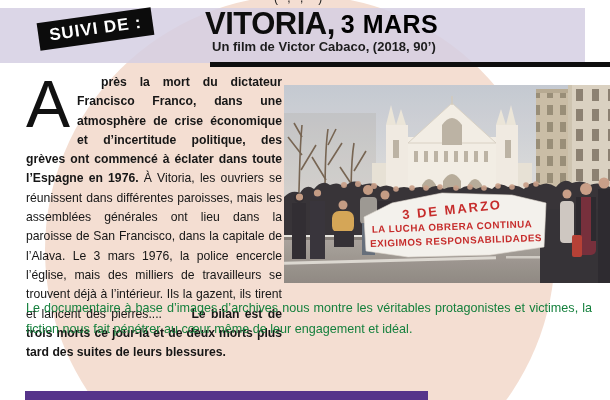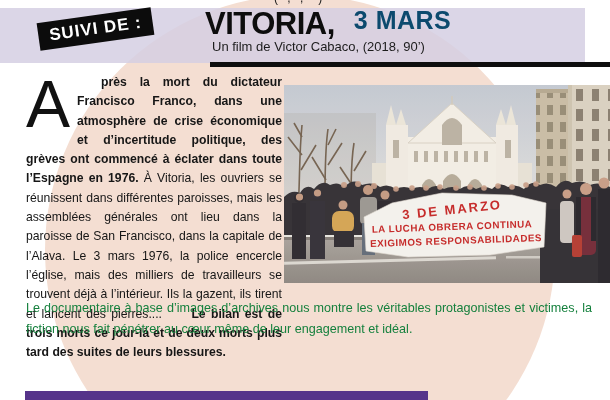--- a/index.html
+++ b/index.html
@@ -22,26 +22,26 @@
   .top-fragment span{
     position:absolute;top:-9px;left:0;font-size:12px;letter-spacing:3px;color:#1a1a1a;white-space:nowrap;
   }
   
   .badge{
     position:absolute;left:38px;top:15px;transform:rotate(-8deg);
     background:#0c0c0c;color:#ffffff;font-weight:bold;font-size:17px;
     letter-spacing:1px;padding:4px 11px;white-space:nowrap;
   }
   .title-row{
-    position:absolute;left:205px;top:6px;display:flex;align-items:flex-start;gap:19px;white-space:nowrap;
+    position:absolute;left:205px;top:6px;display:flex;align-items:center;gap:6px;white-space:nowrap;
   }
   .title-main{font-size:31px;font-weight:bold;letter-spacing:-0.5px;color:#0d0d0d;}
-  .title-suffix{font-size:25px;font-weight:bold;letter-spacing:0.5px;color:#0c4a6e;}
+  .title-suffix{font-size:25px;font-weight:bold;letter-spacing:0.5px;color:#000000;}
   .subtitle{
-    position:absolute;left:212px;top:39px;font-size:13px;color:#1c1c1c;white-space:nowrap;
+    position:absolute;left:212px;top:39px;font-size:13px;color:#1c1c1c;white-space:nowrap;font-weight:bold;
   }
   .black-rule{
     position:absolute;left:210px;top:62px;width:400px;height:5px;background:#0e0e0e;
   }
   
   .photo{position:absolute;left:284px;top:85px;width:326px;height:198px;display:block;}
   
   .synopsis{
     position:absolute;left:26px;top:73px;width:256px;
     font-size:12.2px;line-height:19.3px;text-align:justify;color:#161616;

